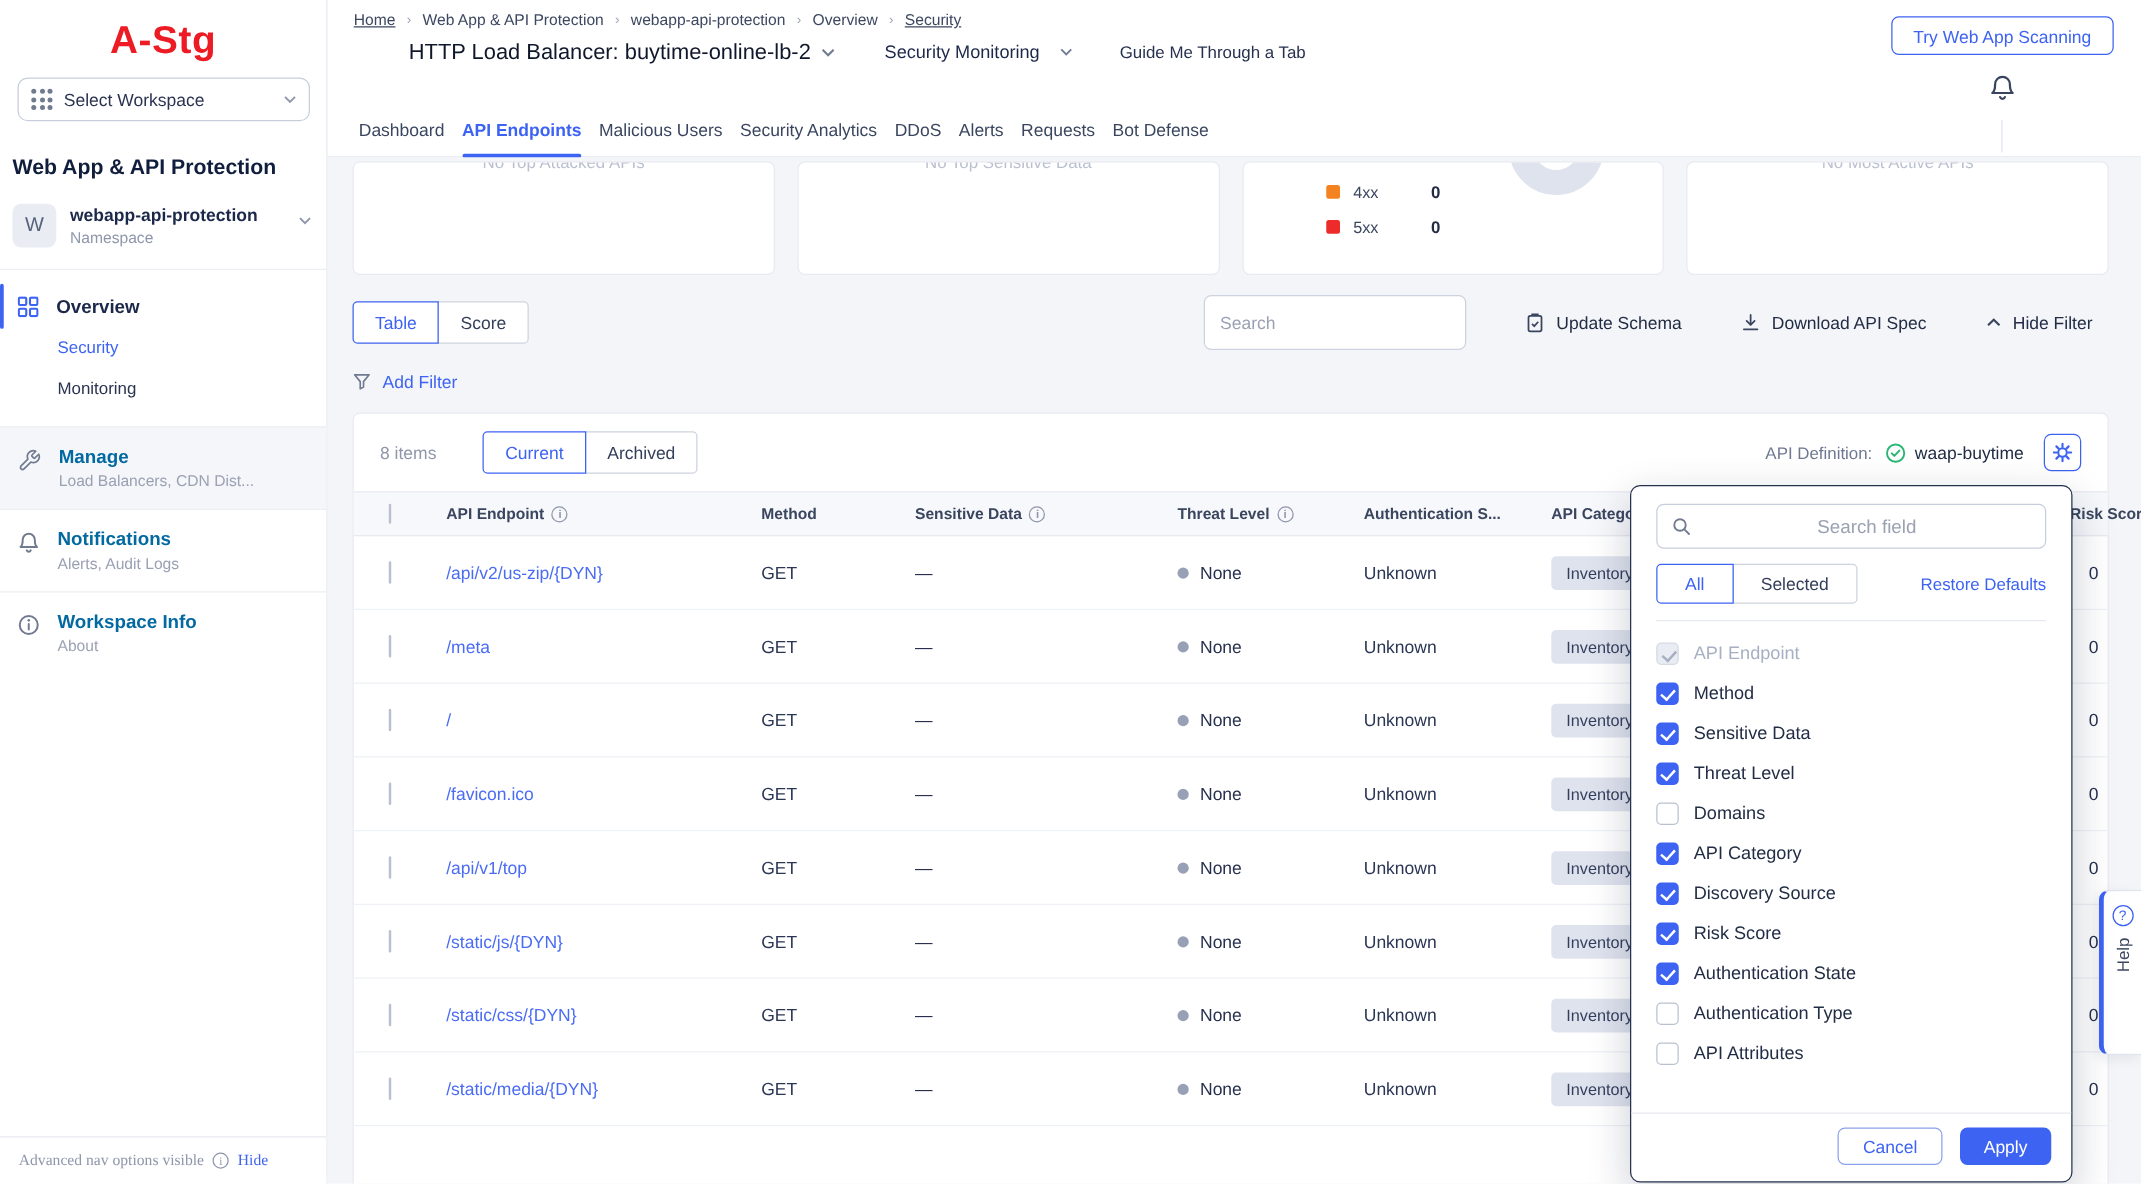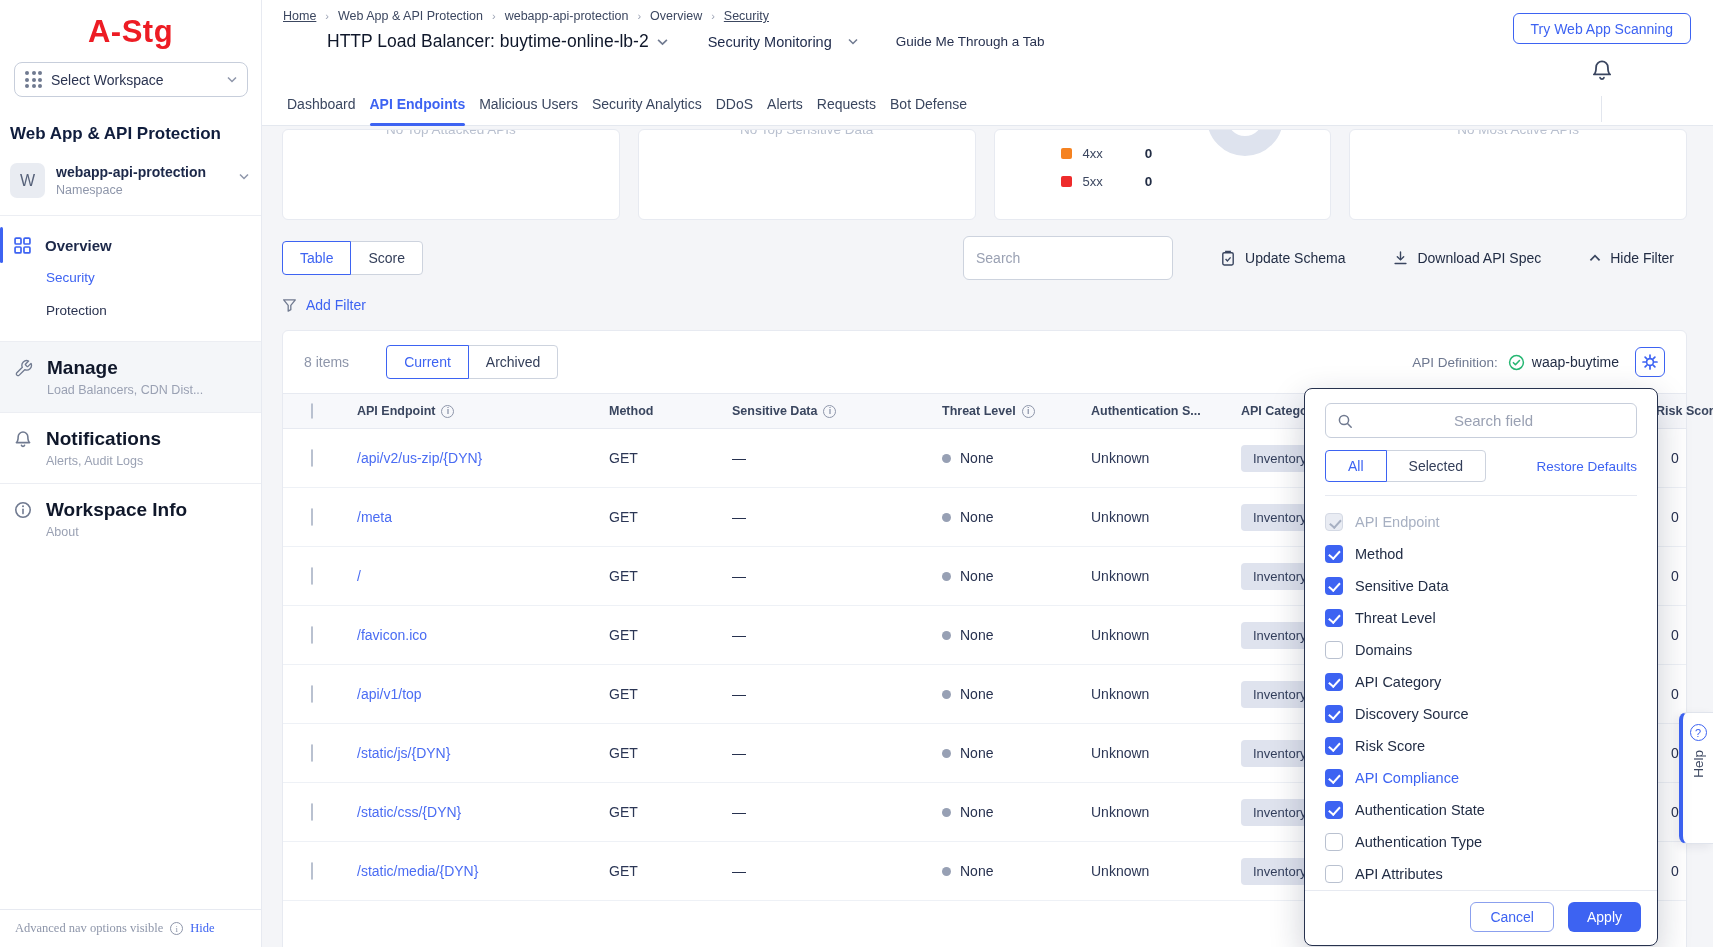--- a/index.html
+++ b/index.html
@@ -26,21 +26,21 @@
   .ns-row .chev{position:absolute;right:2px;top:10px;color:#8e96aa;}
   .side-div{border-top:1px solid #eceef3;margin-top:17px;}
   .ov-item{margin-top:13px;position:relative;display:flex;align-items:center;gap:14px;padding-left:14px;height:32px;cursor:pointer;}
   .ov-item::before{content:"";position:absolute;left:0;top:-2px;bottom:-2px;width:3px;background:var(--accent);border-radius:2px;}
   .ov-label{font-size:15px;font-weight:700;color:#1c2849;}
   .sub-link{padding-left:46px;height:33px;display:flex;align-items:center;font-size:13.5px;cursor:pointer;color:#2a3350;}
   .sub-link.on{color:var(--accent);}
   .nav-block{border-top:1px solid #eceef3;padding:15px 10px 15px 14px;display:flex;gap:14px;cursor:pointer;}
   .nav-block.tint{background:#f4f6f9;}
   .nav-block .ic{color:#707a90;margin-top:2px;}
-  .nb-title{font-size:19px;font-weight:700;color:#0f172a;}
+  .nb-title{font-size:15px;font-weight:700;color:#0369a1;}
   .nb-sub{font-size:12.5px;color:#9aa1b3;margin-top:4px;}
   .side-foot{position:absolute;left:0;right:0;bottom:0;height:38px;border-top:1px solid var(--line);display:flex;align-items:center;gap:7px;padding:0 15px;font-size:12.5px;color:var(--grey);background:#fff;font-family:Liberation Serif, serif;}
   .side-foot .hide{color:var(--accent);cursor:pointer;}
 
   
   .main{position:absolute;left:262px;top:0;right:0;bottom:0;}
   .topbar{height:82px;background:#fff;position:relative;padding:9px 0 0 21px;}
   .crumbs{display:flex;align-items:center;gap:9px;font-size:12.5px;color:#3c4760;}
   .crumbs .sep{color:#9aa1b3;font-size:11px;}
   .crumb{cursor:pointer;}
@@ -189,21 +189,21 @@
         <g fill="none" stroke="currentColor" stroke-width="1.6">
           <rect x="1" y="1" width="5.6" height="5.6" rx="1"></rect>
           <rect x="9.4" y="1" width="5.6" height="5.6" rx="1"></rect>
           <rect x="1" y="9.4" width="5.6" height="5.6" rx="1"></rect>
           <rect x="9.4" y="9.4" width="5.6" height="5.6" rx="1"></rect>
         </g>
       </svg>
     <span class="ov-label">Overview</span>
   </div>
   <div class="sub-link on">Security</div>
-  <div class="sub-link">Protection</div>
+  <div class="sub-link">Monitoring</div>
   <div style="height:14px"></div>
 
   <div class="nav-block tint">
     <svg class="ic" width="19" height="19" viewBox="0 0 24 24">
         <path d="M14.7 6.3a1 1 0 0 0 0 1.4l1.6 1.6a1 1 0 0 0 1.4 0l3.77-3.77a6 6 0 0 1-7.94 7.94l-6.91 6.91a2.12 2.12 0 0 1-3-3l6.91-6.91a6 6 0 0 1 7.94-7.94l-3.76 3.76z" fill="none" stroke="currentColor" stroke-width="1.7" stroke-linecap="round" stroke-linejoin="round"></path>
       </svg>
     <div>
       <div class="nb-title">Manage</div>
       <div class="nb-sub">Load Balancers, CDN Dist...</div>
     </div>
@@ -603,24 +603,20 @@
         <span class="f-label">API Category</span>
       </div>
     <div class="field">
         <span class="cb on"></span>
         <span class="f-label">Discovery Source</span>
       </div>
     <div class="field">
         <span class="cb on"></span>
         <span class="f-label">Risk Score</span>
       </div>
-    <div class="field hl">
-        <span class="cb on"></span>
-        <span class="f-label">API Compliance</span>
-      </div>
     <div class="field">
         <span class="cb on"></span>
         <span class="f-label">Authentication State</span>
       </div>
     <div class="field">
         <span class="cb off"></span>
         <span class="f-label">Authentication Type</span>
       </div>
     <div class="field">
         <span class="cb off"></span>

